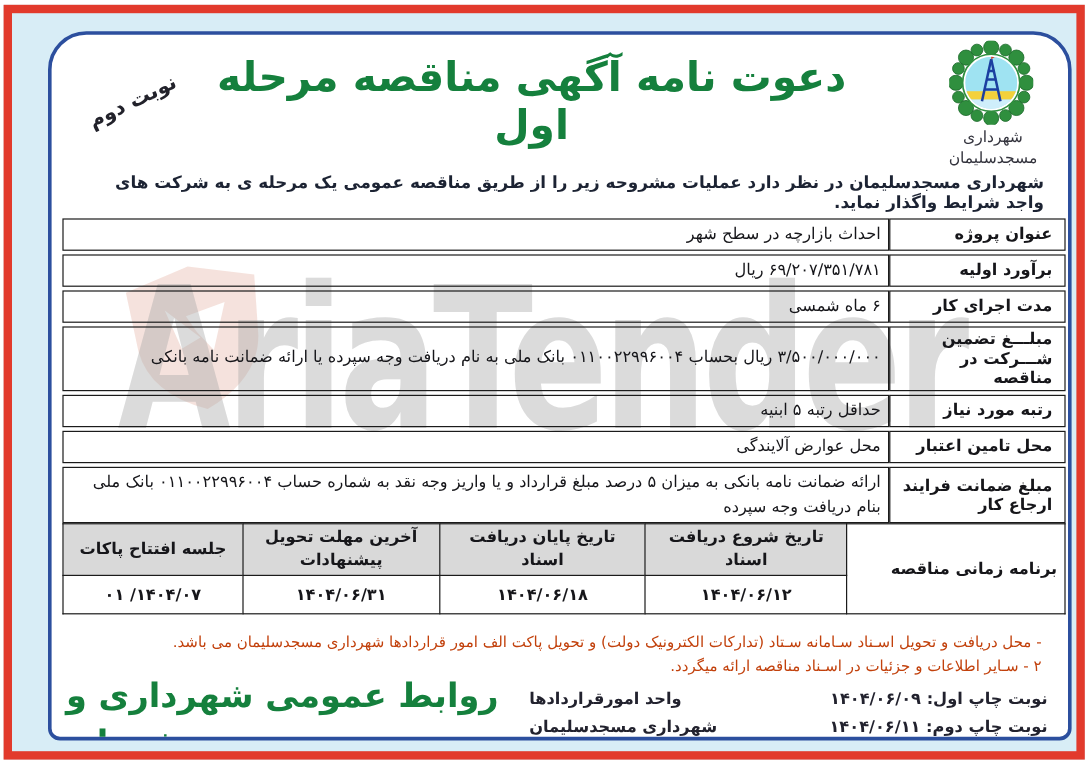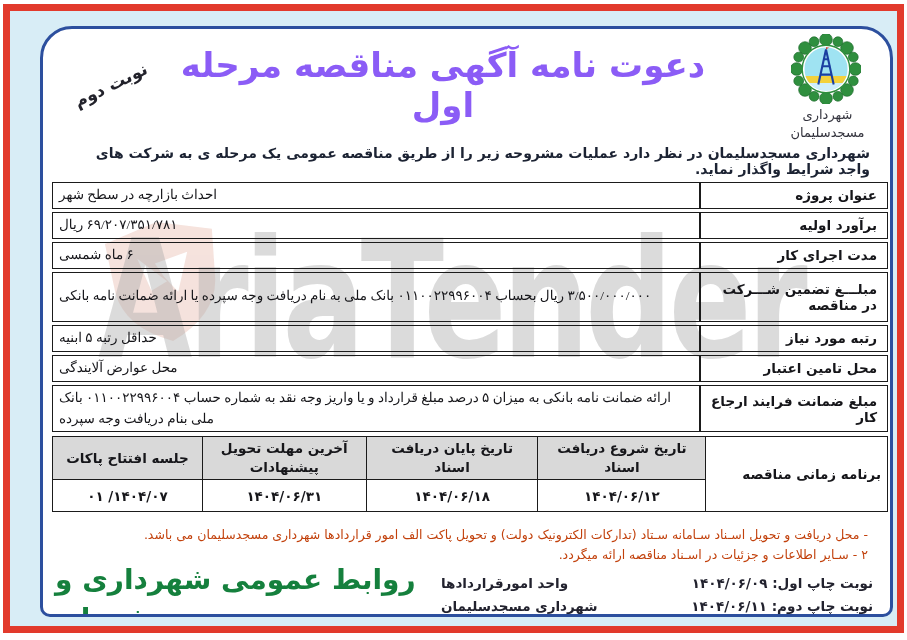--- a/index.html
+++ b/index.html
@@ -22,21 +22,21 @@
   }
   .wm-shield { position:absolute; left:62px; top:190px; z-index:0; opacity:0.45; transform:rotate(-8deg); }
   .wm-fa {
     position:absolute; left:190px; top:352px; width:580px; z-index:0; direction:rtl;
     font-size:24px; font-weight:700; letter-spacing:9px; text-align:center;
     color:rgba(228,150,135,0.45);
   }
   
   .title {
     position:absolute; left:130px; top:16px; width:540px; z-index:2;
-    direction:rtl; text-align:center; font-size:34px; font-weight:800; color:#8b5cf6;
+    direction:rtl; text-align:center; font-size:34px; font-weight:800; color:#15803d;
   }
   .round-label {
     position:absolute; left:28px; top:46px; z-index:2;
     direction:rtl; font-size:17px; font-weight:800; color:#22222b;
     transform:rotate(-26deg);
   }
   .emblem { position:absolute; left:748px; top:5px; z-index:2; }
   .org-name {
     position:absolute; left:712px; top:77px; width:145px; z-index:2;
     direction:rtl; text-align:center; font-size:13px; color:#33333d; line-height:1.35;
@@ -45,22 +45,22 @@
     position:absolute; left:36px; right:20px; top:116px; z-index:2;
     direction:rtl; text-align:right; font-size:14px; font-weight:600; color:#1c2333;
   }
   
   table.info {
     position:absolute; left:9px; top:150px; width:836px; z-index:1;
     direction:rtl; border-collapse:separate; border-spacing:0 3px;
     font-size:13.5px; color:#16161a;
   }
   table.info td { border:1.5px solid #1b1b1b; background:transparent; vertical-align:middle; padding:2px 6px; }
-  table.info td.lbl { width:188px; text-align:right; padding-right:10px; font-weight:600; }
-  table.info td.val { text-align:left; font-weight:500; line-height:1.55;font-family:Liberation Serif, serif; }
+  table.info td.lbl { width:147px; text-align:right; padding-right:10px; font-weight:600; }
+  table.info td.val { text-align:right; font-weight:500; line-height:1.55; }
   tr.h22 td { height:24px; } tr.h48 td { height:50px; } tr.h24 td { height:25px; }
   tr.h20 td { height:21px; } tr.h42 td { height:46px;margin-top:20px; }
   
   table.sched {
     position:absolute; left:9px; top:407px; width:836px; z-index:1;
     direction:rtl; border-collapse:collapse; font-size:13.5px; color:#16161a;
   }
   table.sched td { border:1.5px solid #1b1b1b; vertical-align:middle; padding:2px 6px; }
   table.sched td.rowlbl { width:182px; text-align:right; font-weight:600; background:transparent; }
   table.sched td.head { background:#d9d9d9; text-align:center; font-weight:600; height:43px; line-height:1.4; }

